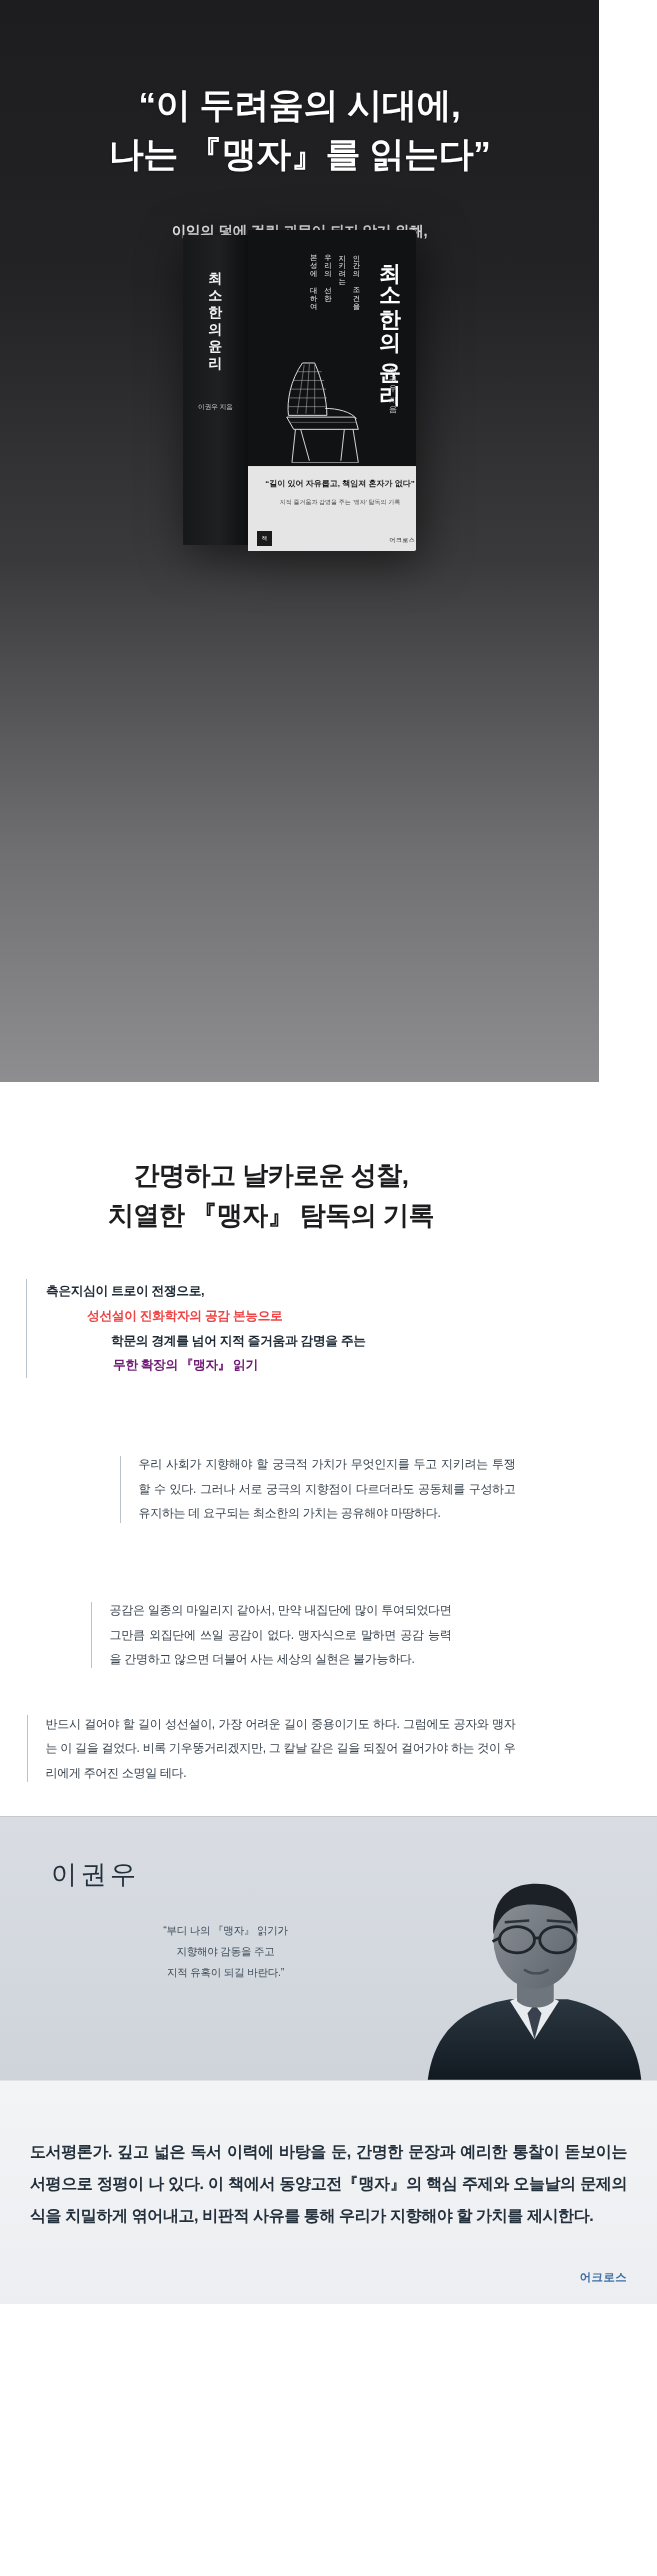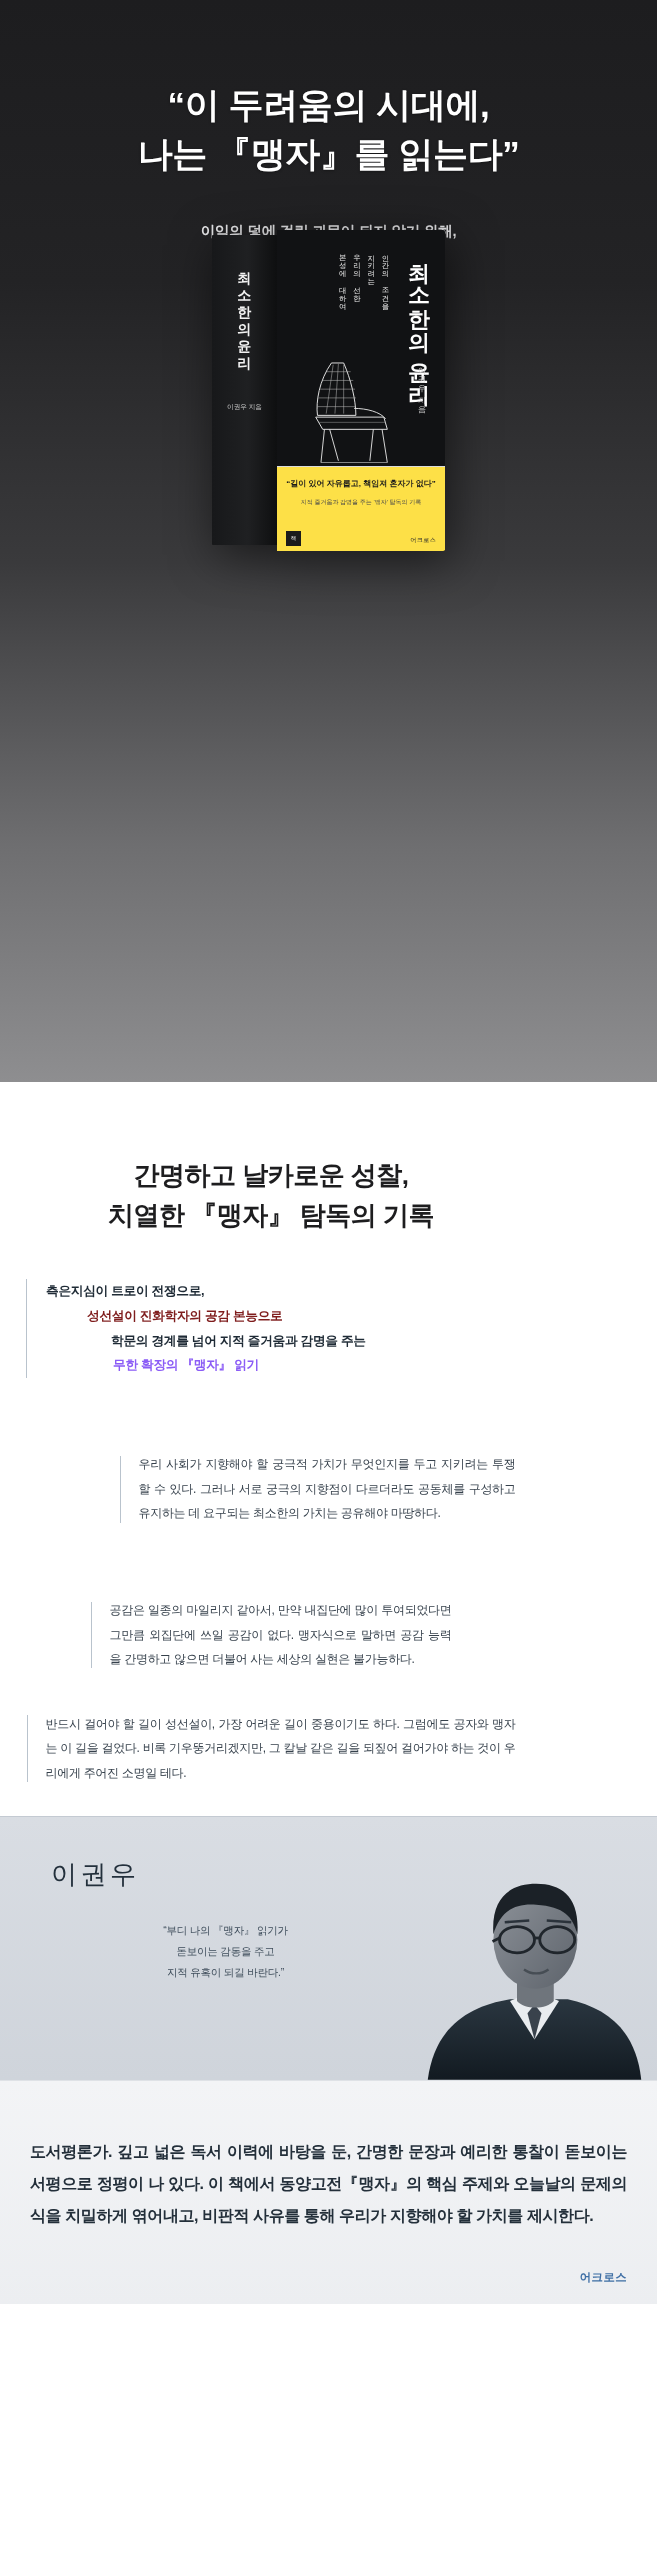--- a/index.html
+++ b/index.html
@@ -17,21 +17,21 @@
     width: 657px;
     height: 2576px;
     position: relative;
     overflow: hidden;
     background: #ffffff;
   }
 
   
   .hero {
     position: relative;
-    width: 657px;
+    width: 599px;
     height: 1082px;
     background: linear-gradient(180deg, #1d1d1f 0%, #232325 26%, #3a3a3c 52%, #6e6e70 78%, #8e8e90 100%);
     overflow: hidden;
   }
   .hero-inner {
     position: relative;
     z-index: 3;
     padding-top: 58px;
     text-align: center;
   }
@@ -151,22 +151,23 @@
     left: 23px;
     top: 124px;
     width: 117px;
     height: 114px;
   }
   .chair svg { display:block; }
   .cover-band {
     position: absolute;
     left: 0; bottom: 0;
     width: 168px; height: 84px;
-    background: #fde047;
+    background: #e5e5e5;
     border-top: 0.9px solid #dcdcda;
+    padding-left: 8px;
   }
   .band-q {
     margin: 11.4px 8.8px 0;
     text-align: center;
     color: #1b1b1b;
     font-size: 8px;
     font-weight: 700;
     line-height: 1.45;
   }
   .band-s {
@@ -219,23 +220,23 @@
   }
   .ql {
     color: #2f3a45;
     font-size: 12.7px;
     line-height: 1.95;
     font-weight: 600;
     letter-spacing: -0.3px;
     padding-left: 19px;
   }
   .ql.s1 { color:#1f2b36; }
-  .ql.s2 { color:#7f1d1d; padding-left: 60px; }
+  .ql.s2 { color:#ef4444; padding-left: 60px; }
   .ql.s3 { color:#1f2b36; padding-left: 84px; }
-  .ql.s4 { color:#8b5cf6; padding-left: 86px; }
+  .ql.s4 { color:#701a75; padding-left: 86px; font-family: Liberation Serif, serif; }
 
   .para {
     margin: 37px auto 0;
     width: 489px;
     position: relative;
   }
   .para .bar {
     position: absolute;
     left: 0; top: 3.5px; bottom: 3.5px;
     width: 0.9px;
@@ -411,21 +412,21 @@
 
     <div class="para full">
       <span class="bar"></span>
       <p>반드시 걸어야 할 길이 성선설이, 가장 어려운 길이 중용이기도 하다. 그럼에도 공자와 맹자는 이 길을 걸었다. 비록 기우뚱거리겠지만, 그 칼날 같은 길을 되짚어 걸어가야 하는 것이 우리에게 주어진 소명일 테다.</p>
     </div>
   </section>
 
   <section class="author-sec">
     <div class="author-name">이권우</div>
     <div class="author-quote">“부디 나의 『맹자』 읽기가
-돋보이는 감동을 주고
+지향해야 감동을 주고
 지적 유혹이 되길 바란다.”</div>
 
     <div class="portrait">
       <svg width="224" height="221" viewBox="0 0 256 252">
         <defs>
           <linearGradient id="pg" x1="0" y1="0" x2="0" y2="1">
             <stop offset="0%" stop-color="#2a3640"></stop>
             <stop offset="100%" stop-color="#121a21"></stop>
           </linearGradient>
           <linearGradient id="fg" x1="0" y1="0" x2="1" y2="1">

